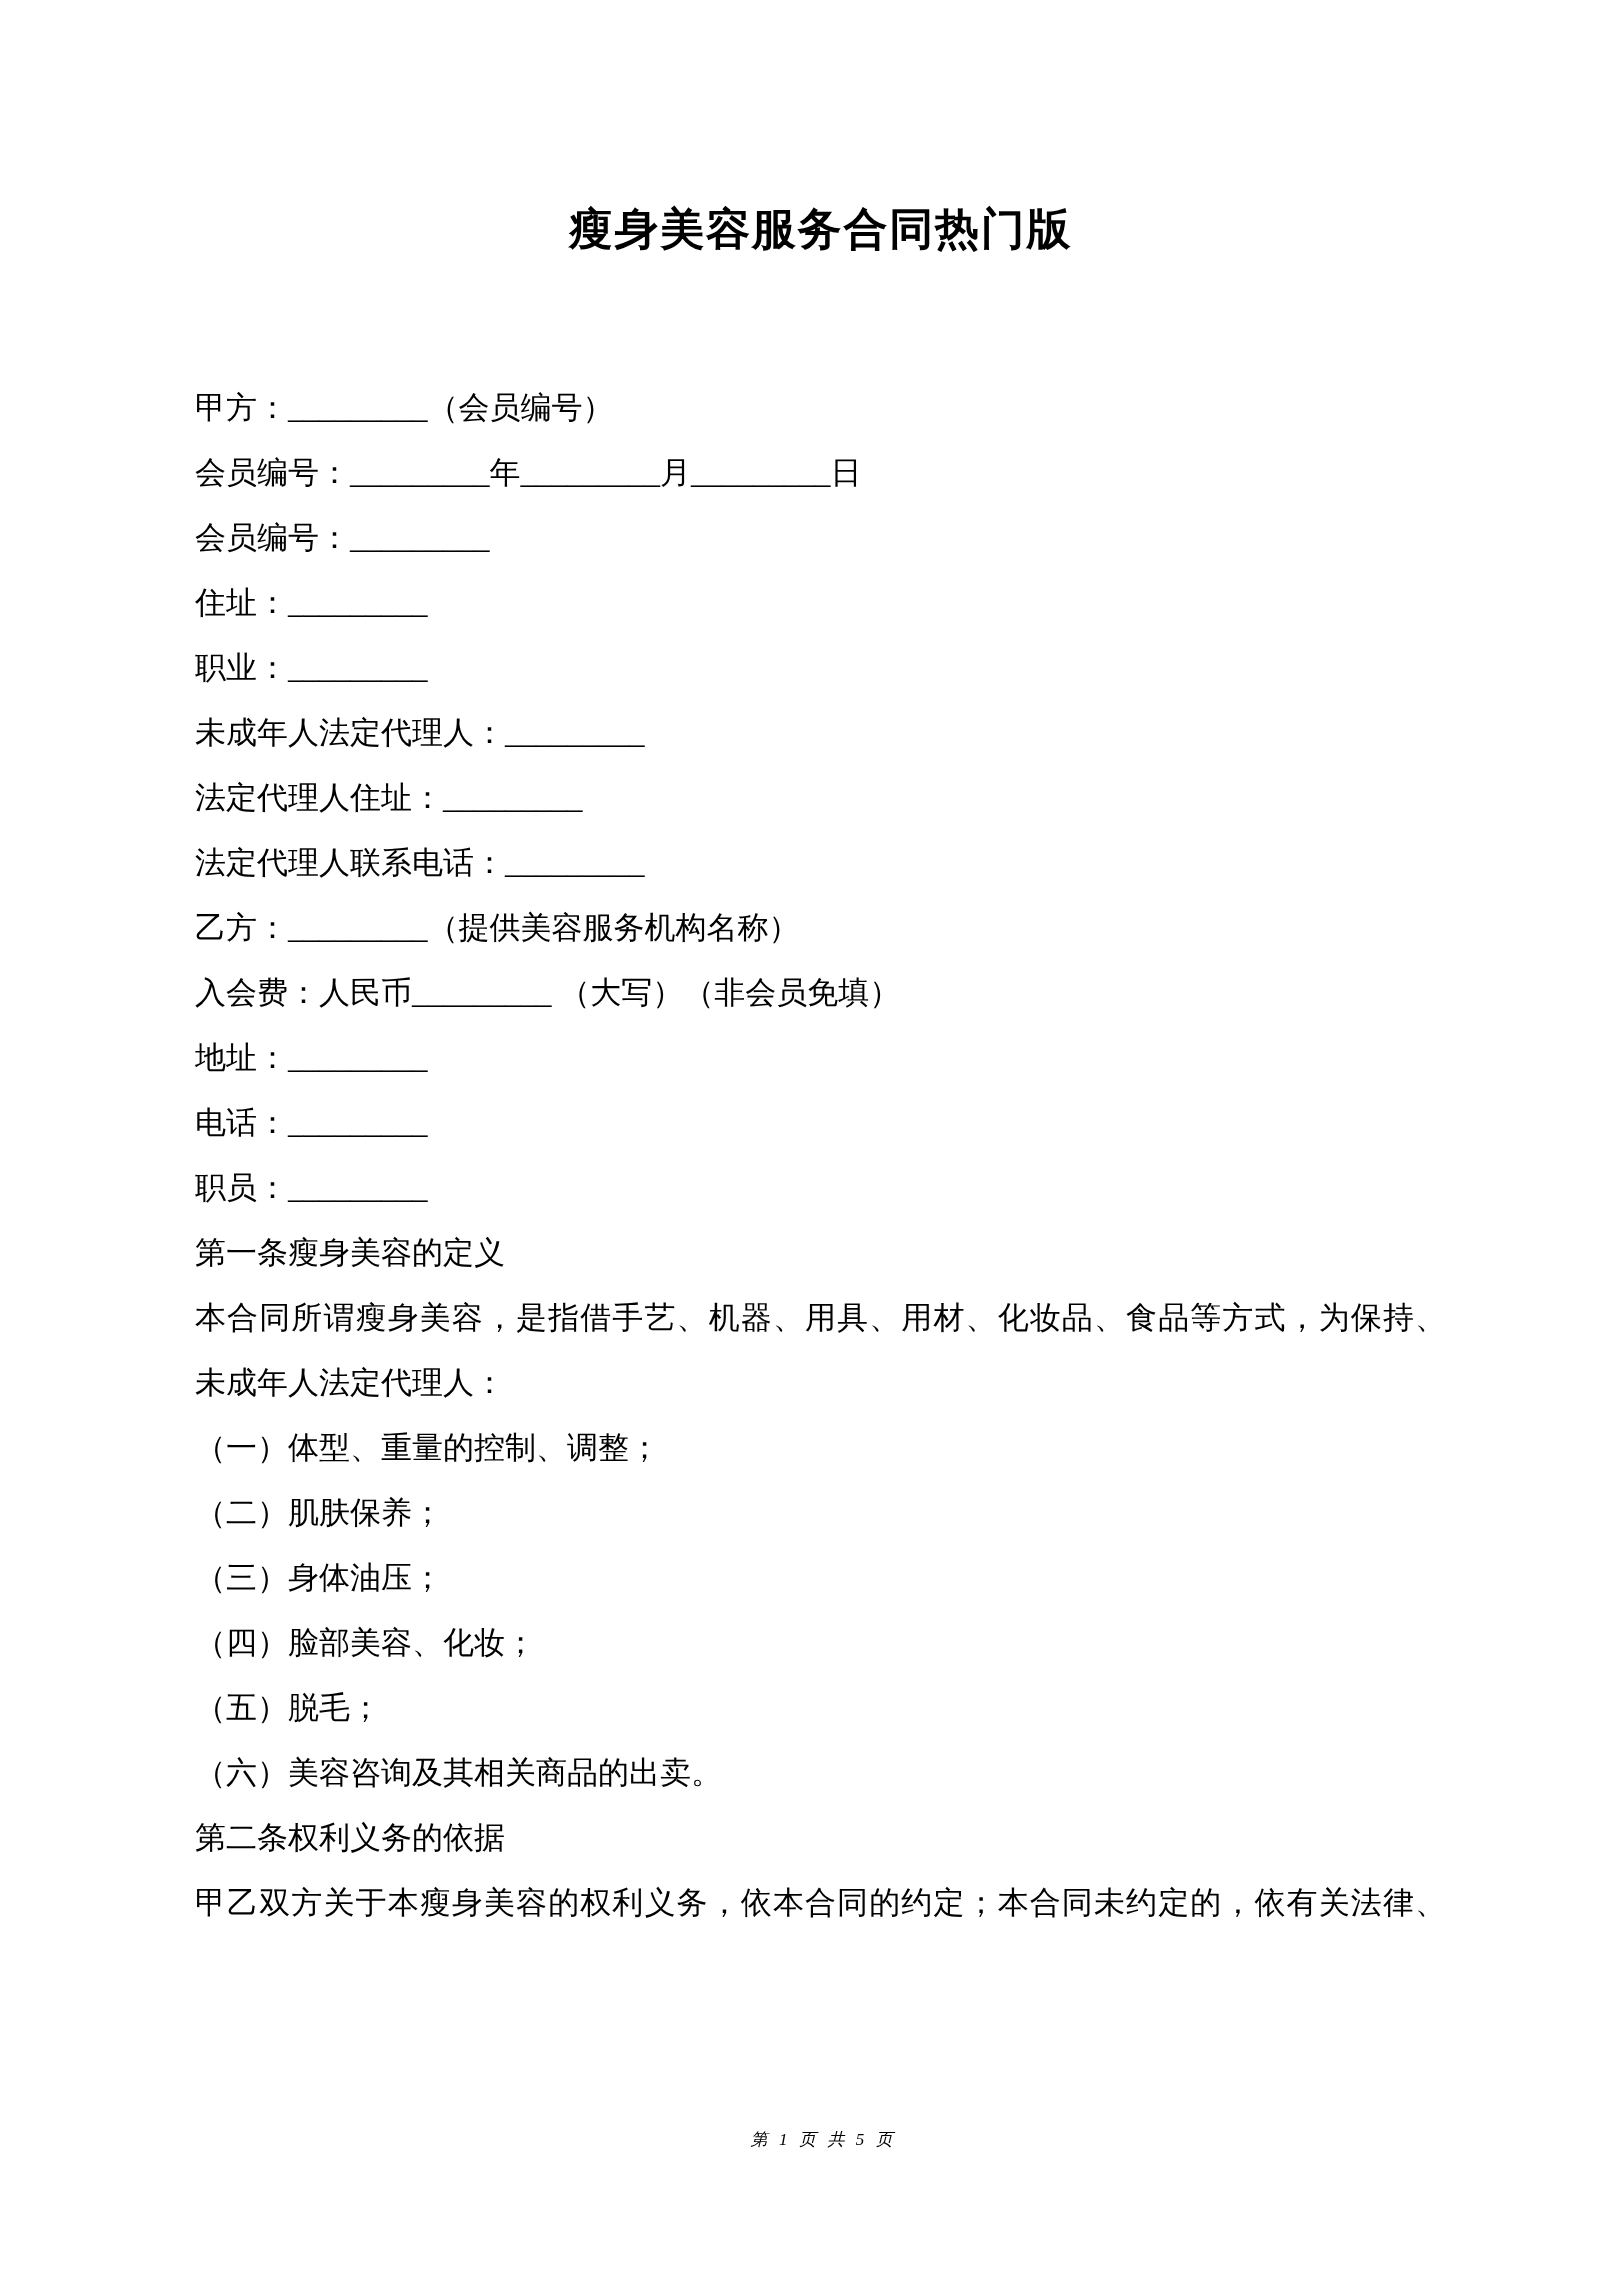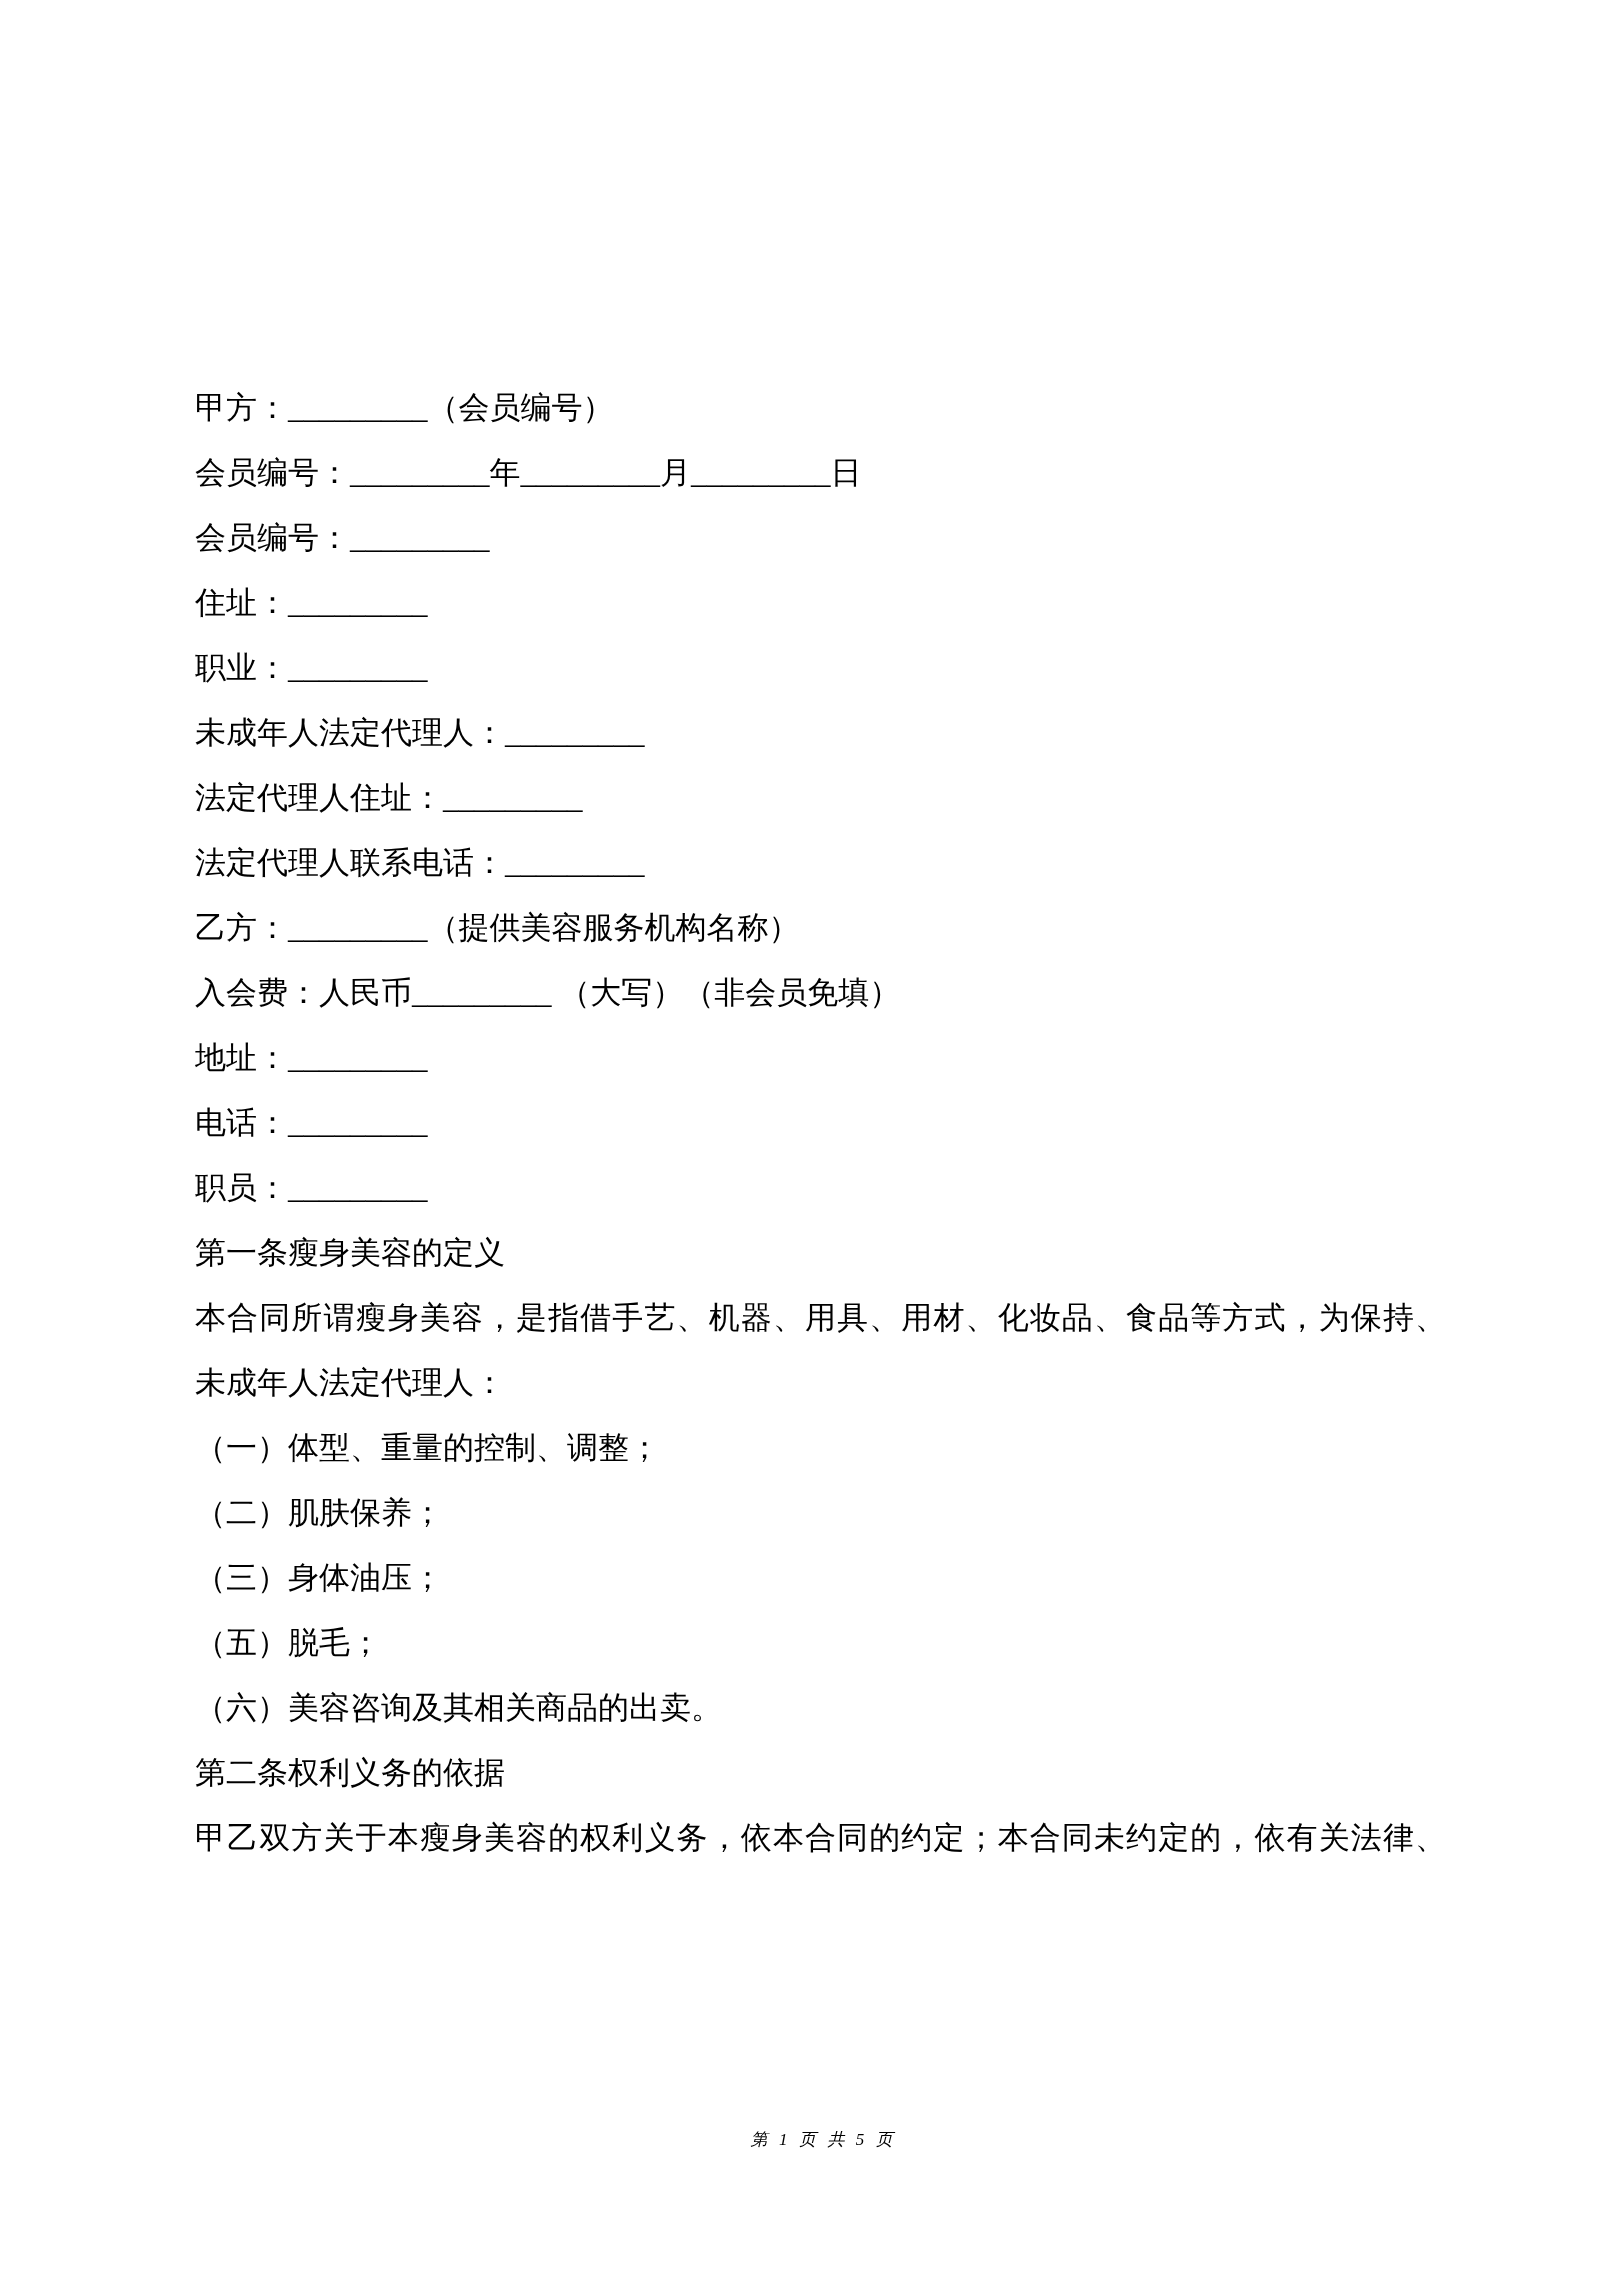--- a/index.html
+++ b/index.html
@@ -57,20 +57,21 @@
     letter-spacing: 3.6px;
     white-space: pre;
     font-style: italic;
   }
 </style>
 </head>
 <body>
 
 <div class="page">
 
+  <div class="doc-title">瘦身美容服务合同热门版</div>
 
   <div class="content">
     <div class="line">甲方：_________（会员编号）</div>
     <div class="line">会员编号：_________年_________月_________日</div>
     <div class="line">会员编号：_________</div>
     <div class="line">住址：_________</div>
     <div class="line">职业：_________</div>
     <div class="line">未成年人法定代理人：_________</div>
     <div class="line">法定代理人住址：_________</div>
     <div class="line">法定代理人联系电话：_________</div>
@@ -78,20 +79,21 @@
     <div class="line">入会费：人民币_________ （大写）（非会员免填）</div>
     <div class="line">地址：_________</div>
     <div class="line">电话：_________</div>
     <div class="line">职员：_________</div>
     <div class="line">第一条瘦身美容的定义</div>
     <div class="line stretch">本合同所谓瘦身美容，是指借手艺、机器、用具、用材、化妆品、食品等方式，为保持、</div>
     <div class="line">未成年人法定代理人：</div>
     <div class="line">（一）体型、重量的控制、调整；</div>
     <div class="line">（二）肌肤保养；</div>
     <div class="line">（三）身体油压；</div>
+    <div class="line">（四）脸部美容、化妆；</div>
     <div class="line">（五）脱毛；</div>
     <div class="line">（六）美容咨询及其相关商品的出卖。</div>
     <div class="line">第二条权利义务的依据</div>
     <div class="line stretch">甲乙双方关于本瘦身美容的权利义务，依本合同的约定；本合同未约定的，依有关法律、</div>
   </div>
 
   <div class="page-footer">第 1 页 共 5 页</div>
 
 </div>
 

